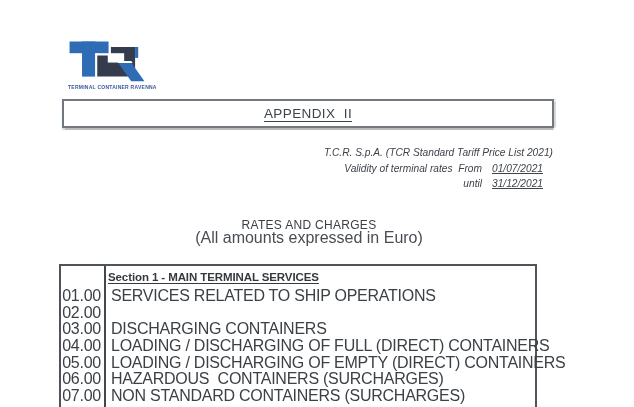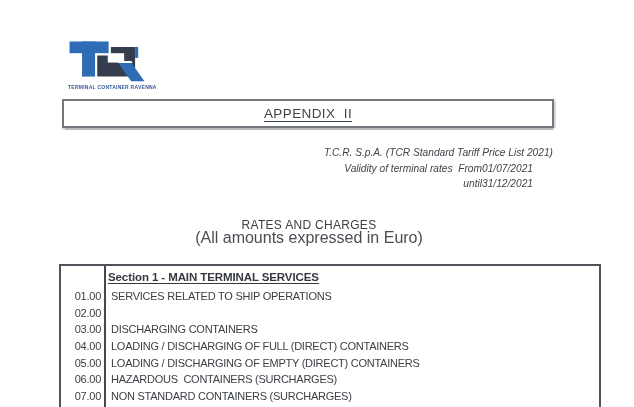--- a/index.html
+++ b/index.html
@@ -33,53 +33,53 @@
     white-space:pre;
   }
 
   
   .meta{
     left:260px;top:145px;width:293px;
     text-align:right;font-style:italic;
     font-size:10.2px;line-height:15.5px;color:#3e434a;
   }
   .meta .m-label{white-space:pre;}
-  .meta .m-date{display:inline-block;width:71px;text-align:left;white-space:pre;}
+  .meta .m-date{display:inline-block;width:71px;text-align:center;white-space:pre;text-decoration:underline;}
 
   
   .heading{
     left:62px;top:218px;width:494px;text-align:center;
     font-size:12px;letter-spacing:.3px;color:#3b4046;
   }
   .subheading{
     left:62px;top:229px;width:494px;text-align:center;
     font-size:16px;color:#484d53;
   }
 
   
   .table{
-    left:59px;top:264px;width:542px;height:143px;box-sizing:border-box;
+    left:59px;top:264px;width:478px;height:143px;box-sizing:border-box;
     border:2px solid #4f545b;border-bottom:none;
     background:#fff;
   }
   .col-divider{
     position:absolute;left:43px;top:0;bottom:0;width:2px;
     background:#43484e;
   }
   .section-row{
     height:22px;display:flex;align-items:center;padding-left:47px;
   }
   .section-title{
     font-size:11.5px;font-weight:bold;color:#35393f;letter-spacing:-.1px;
     text-decoration:underline;text-underline-offset:2px;text-decoration-thickness:1px;
     white-space:pre;
   }
   .row{
     height:16.6px;display:flex;align-items:center;
-    font-size:11px;letter-spacing:-.25px;color:#3c4146;
+    font-size:16px;letter-spacing:-.25px;color:#3c4146;
   }
   .row .code{flex:0 0 40px;text-align:right;white-space:pre;}
   .row .label{margin-left:10px;white-space:pre;}
 </style>
 </head>
 <body>
 
 <div class="abs logo">
   <svg width="78" height="44" viewBox="0 0 100 56">
 

